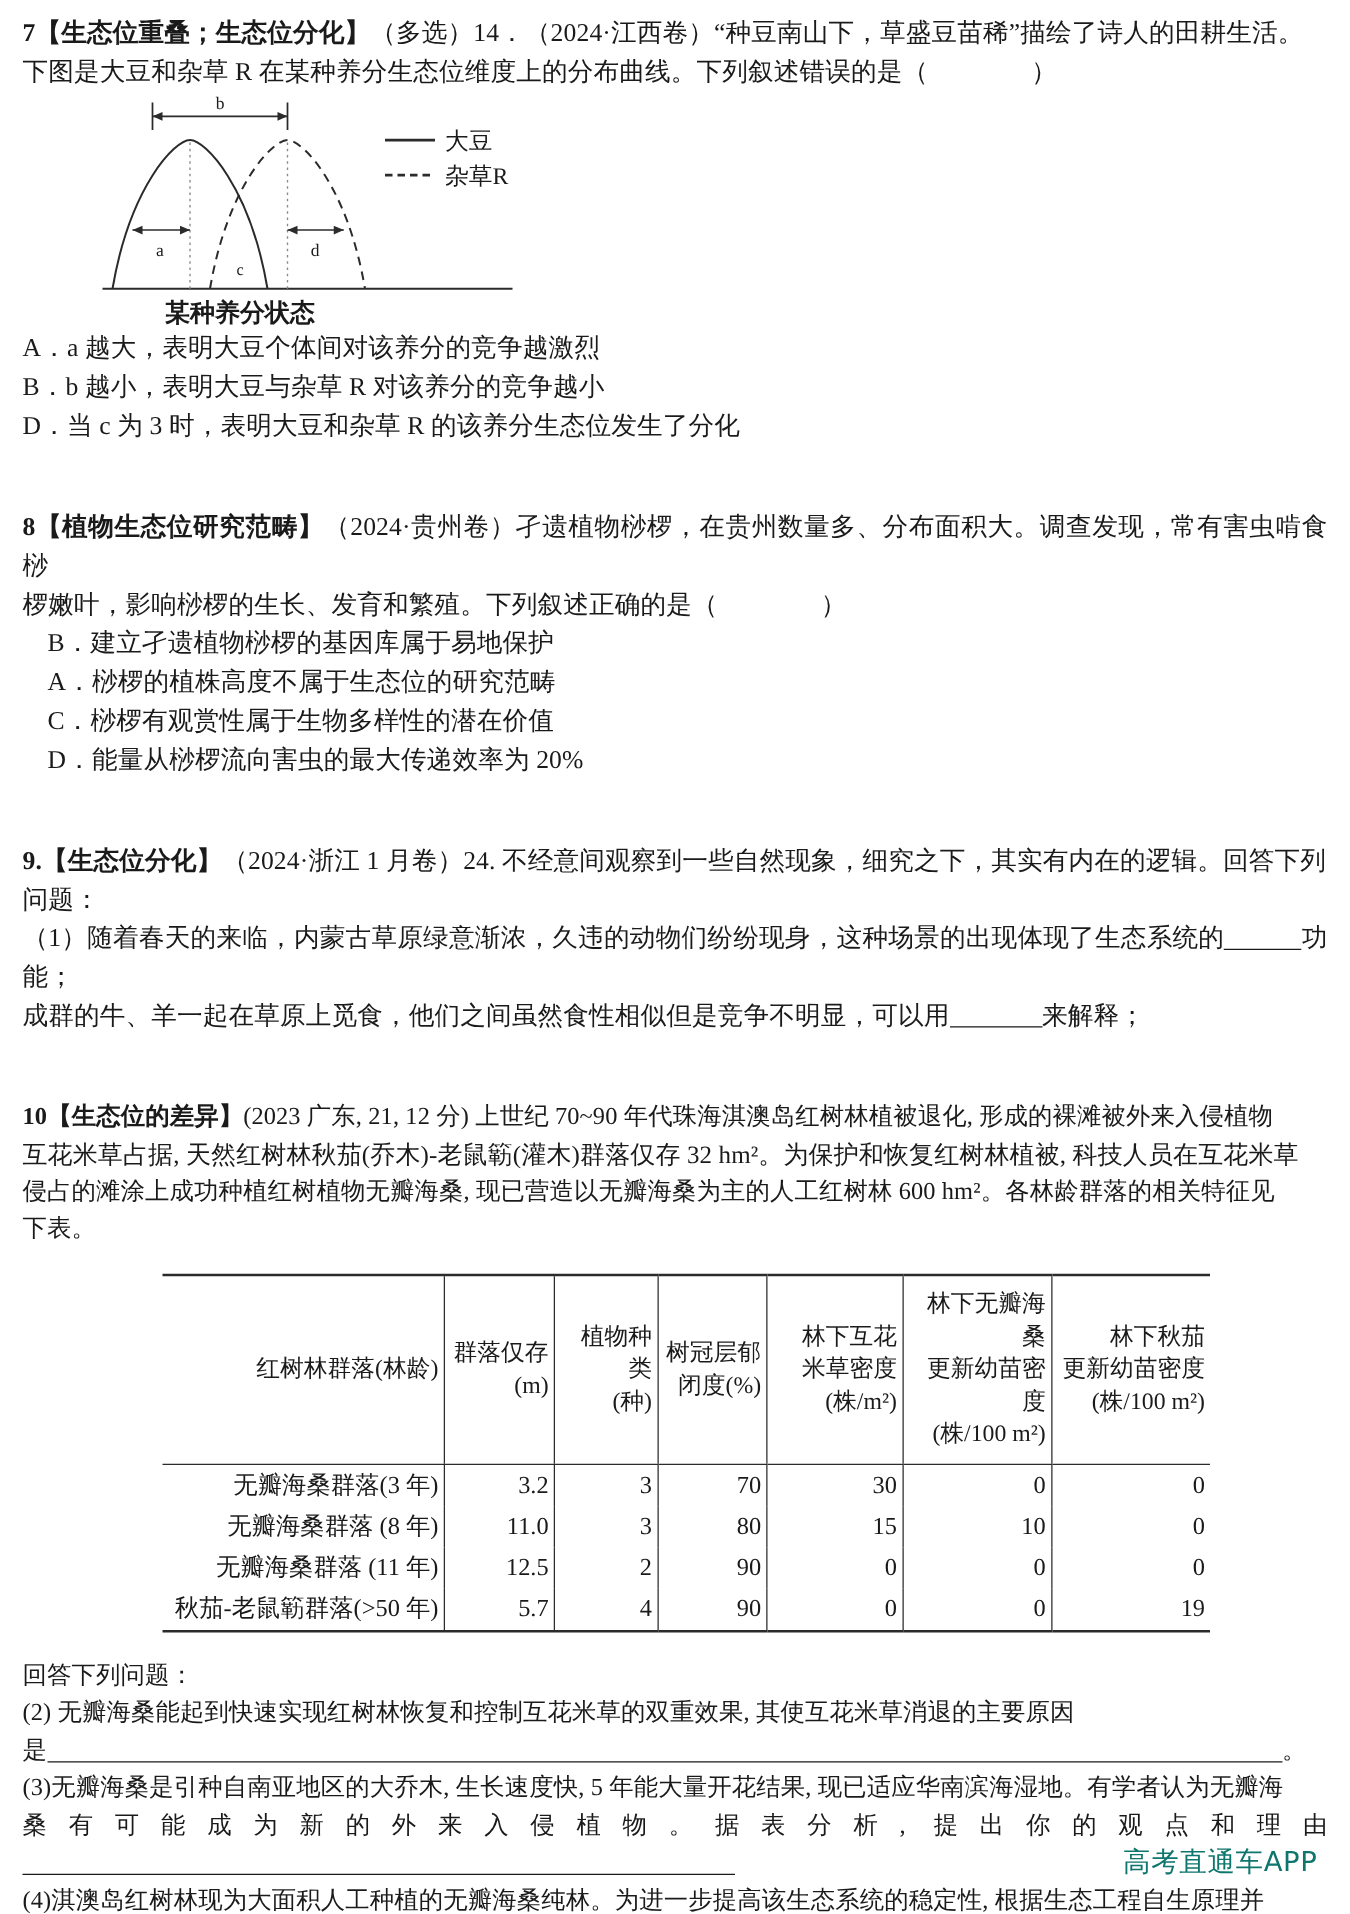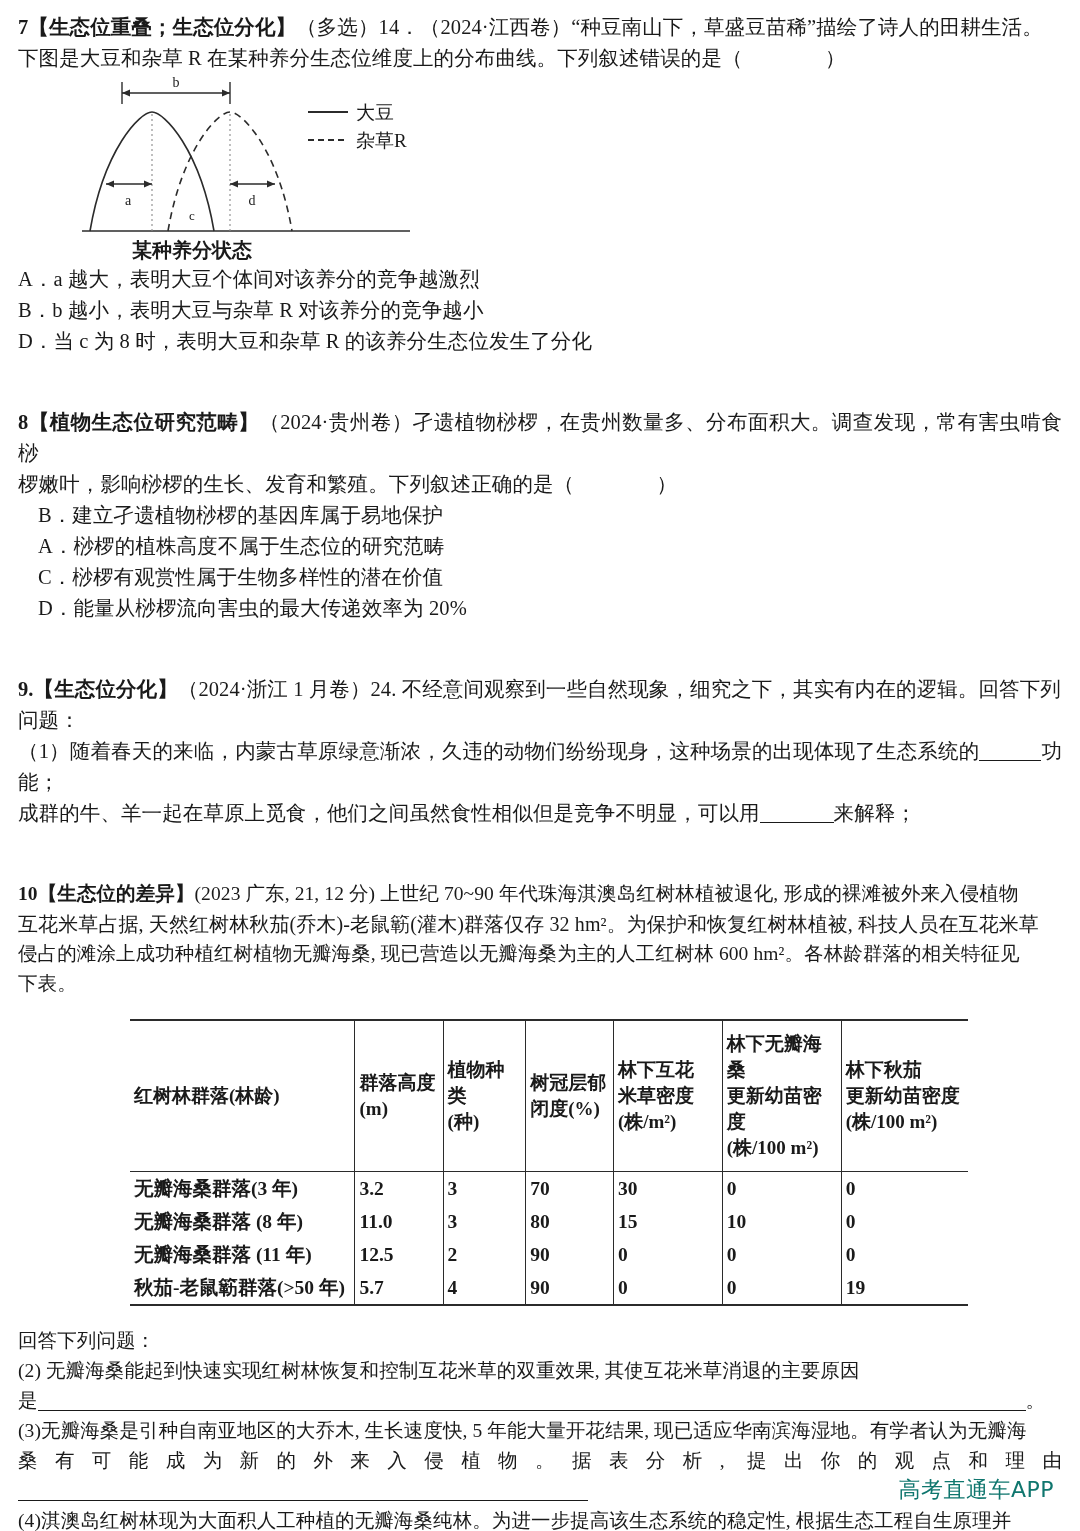--- a/index.html
+++ b/index.html
@@ -56,23 +56,23 @@
   table.data {
     border-collapse: collapse;
     margin-left: 112px;
     width: 838px;
     font-size: 18.5px;
     line-height: 25px;
   }
   table.data th, table.data td {
     border-left: 1.6px solid #2b2b2b;
     padding: 2px 4px;
-    text-align: left;
+    text-align: right;
     vertical-align: middle;
-    font-weight: bold;
+    font-weight: normal;
   }
   table.data th:first-child, table.data td:first-child {
     border-left: none;
   }
   table.data thead th {
     border-top: 2.2px solid #2b2b2b;
     border-bottom: 1.6px solid #2b2b2b;
     padding-top: 10px;
     padding-bottom: 10px;
     font-size: 19px;
@@ -170,21 +170,21 @@
         <text x="276" y="45" font-size="19" fill="#1a1a1a" font-family="'Liberation Serif', serif">大豆</text>
         <line x1="228" y1="66" x2="268" y2="66" stroke="#2b2b2b" stroke-width="2.2" stroke-dasharray="6,4"></line>
         <text x="276" y="73" font-size="19" fill="#1a1a1a" font-family="'Liberation Serif', serif">杂草R</text>
 
         <text x="112" y="183" font-size="20" fill="#1a1a1a" text-anchor="middle" font-weight="bold" font-family="'Liberation Serif', serif">某种养分状态</text>
       </svg>
     </div>
 
     <p class="opt">A．a 越大，表明大豆个体间对该养分的竞争越激烈</p>
     <p class="opt">B．b 越小，表明大豆与杂草 R 对该养分的竞争越小</p>
-    <p class="opt">D．当 c 为 8 时，表明大豆和杂草 R 的该养分生态位发生了分化</p>
+    <p class="opt">D．当 c 为 3 时，表明大豆和杂草 R 的该养分生态位发生了分化</p>
   </div>
 
   <div class="gap-lg"></div>
 
   <div class="block">
     <p class="q-head"><span class="bold">8</span><span class="bold">【植物生态位研究范畴】</span><span>（2024·贵州卷）孑遗植物桫椤，在贵州数量多、分布面积大。调查发现，常有害虫啃食桫</span></p>
     <p class="q-head">椤嫩叶，影响桫椤的生长、发育和繁殖。下列叙述正确的是（　　　　）</p>
     <p class="opt opt-indent">B．建立孑遗植物桫椤的基因库属于易地保护</p>
     <p class="opt opt-indent">A．桫椤的植株高度不属于生态位的研究范畴</p>
     <p class="opt opt-indent">C．桫椤有观赏性属于生物多样性的潜在价值</p>
@@ -212,21 +212,21 @@
   <div class="gap-sm"></div>
 
   <div class="tbl-wrap">
     <table class="data">
       <thead>
         <tr>
           <th class="col-name">
             <div>红树林群落(林龄)</div>
           </th>
           <th class="col-h">
-            <div>群落高度</div>
+            <div>群落仅存</div>
             <div>(m)</div>
           </th>
           <th class="col-sp">
             <div>植物种类</div>
             <div>(种)</div>
           </th>
           <th class="col-cv">
             <div>树冠层郁</div>
             <div>闭度(%)</div>
           </th>

